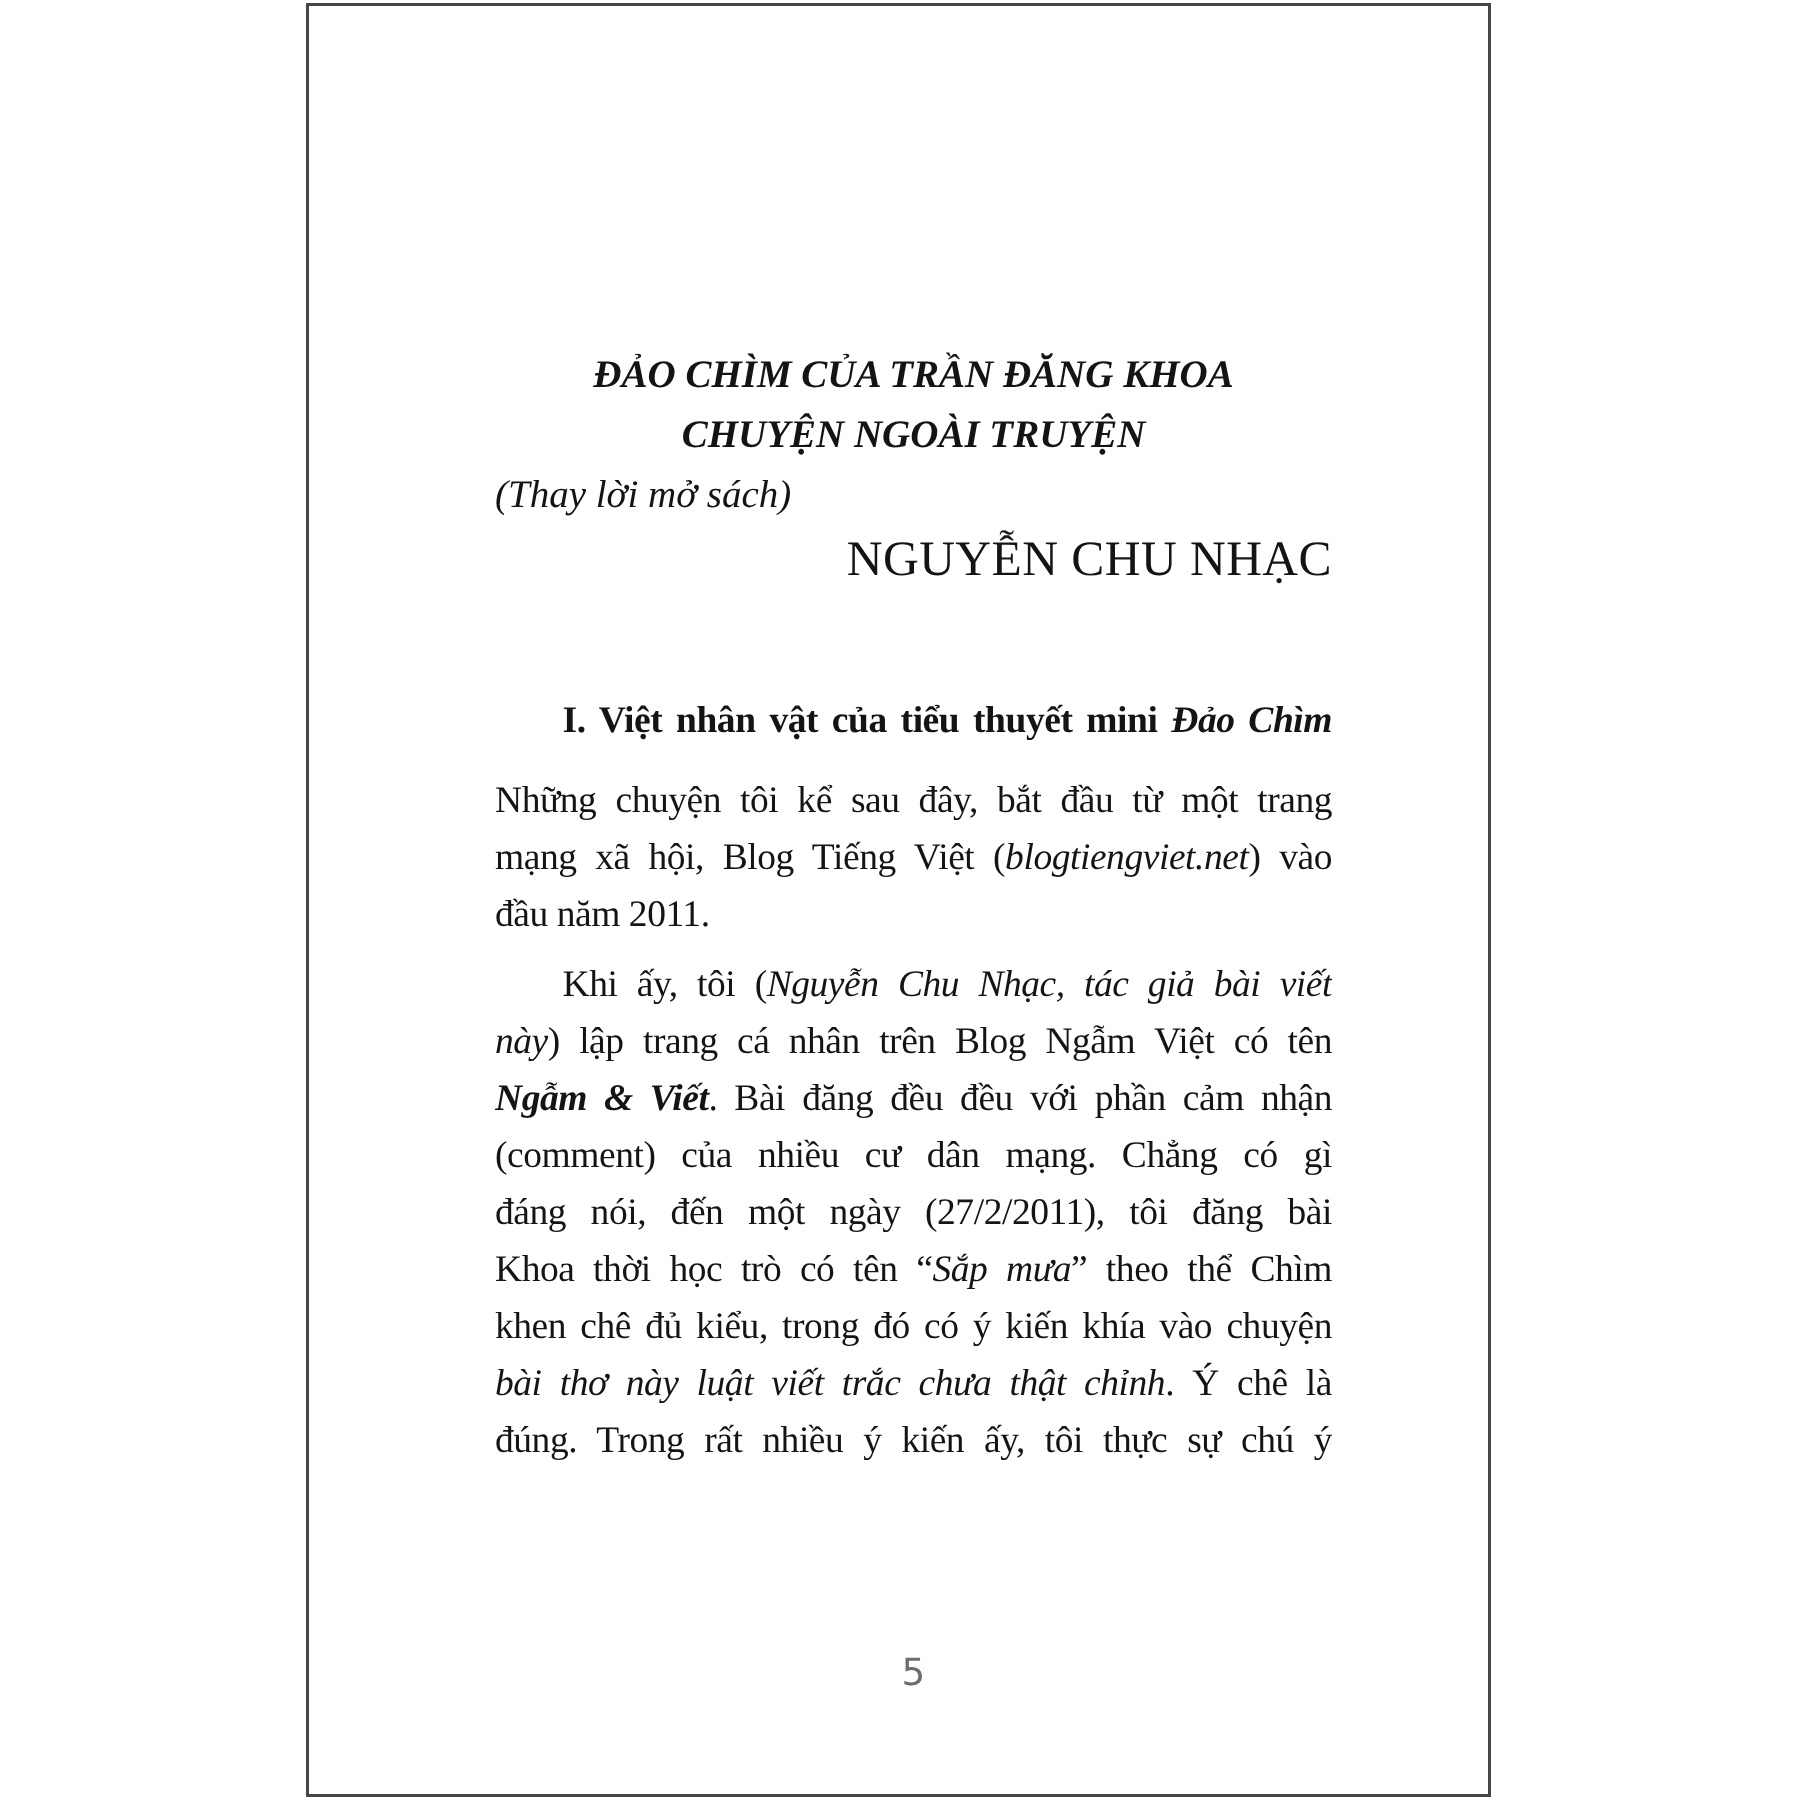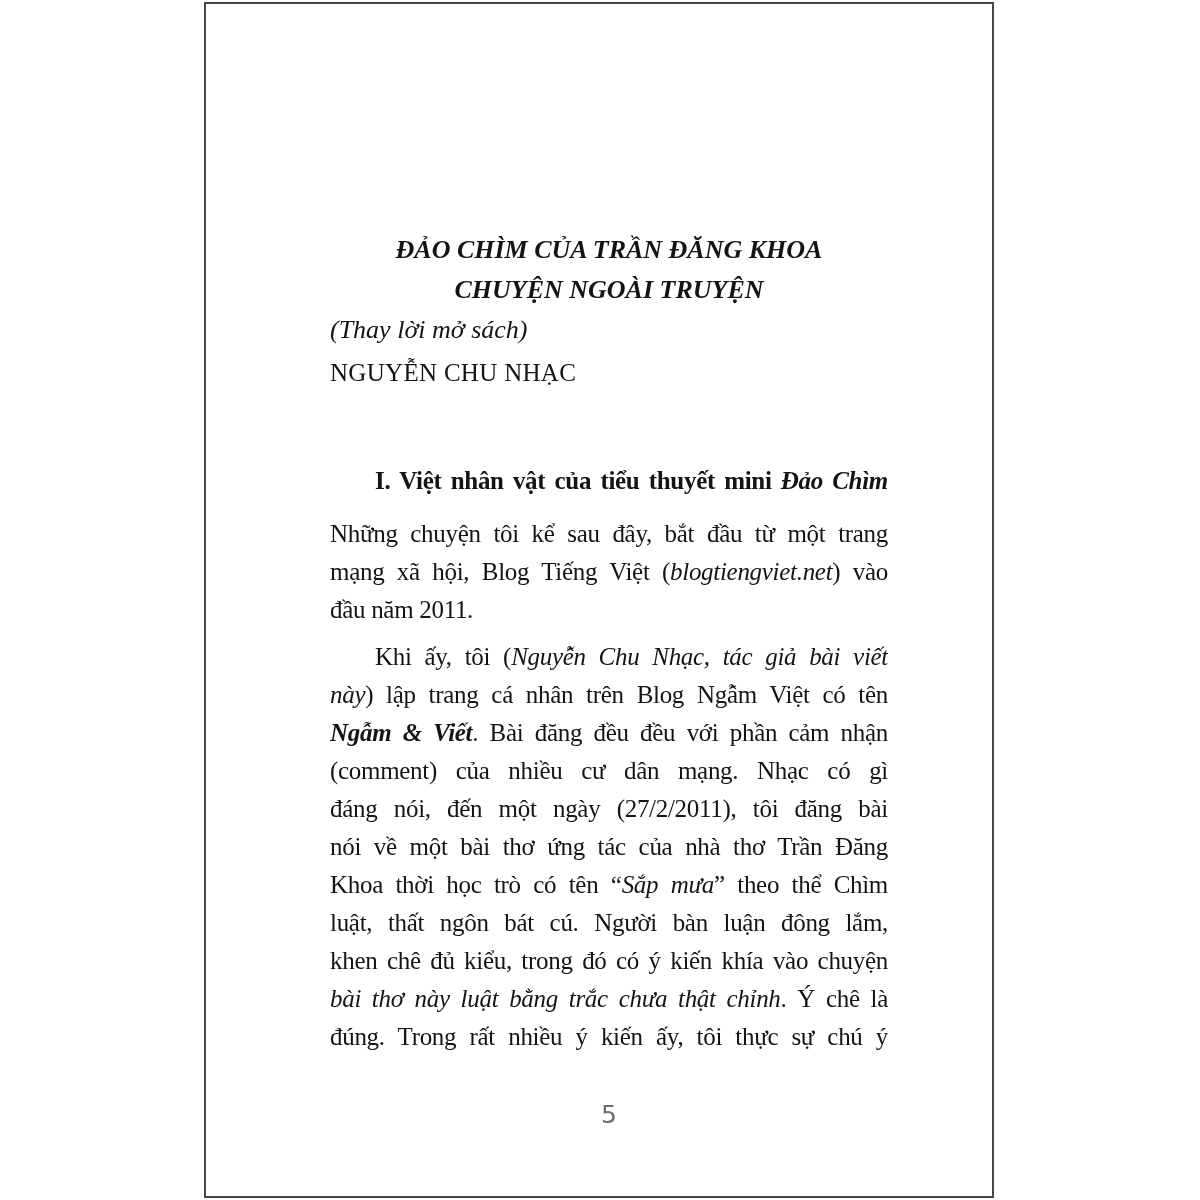--- a/index.html
+++ b/index.html
@@ -49,22 +49,22 @@
   }
   .subtitle {
     text-align: left;
     font-size: 26px;
     line-height: 40px;
     font-style: italic;
     white-space: nowrap;
   }
   .author {
     margin-top: 8px;
-    text-align: left;
-    font-size: 25px;
+    text-align: right;
+    font-size: 33px;
     line-height: 30px;
     letter-spacing: 0.3px;
     white-space: nowrap;
   }
   .body-text {
     margin-top: 74px;
     font-size: 25px;
     letter-spacing: -0.3px;
   }
   .block { margin: 0; }
@@ -116,26 +116,24 @@
           </div>
           <div class="block para-first">
             <div class="line"><span>Những chuyện tôi kể sau đây, bắt đầu từ một trang</span></div>
             <div class="line"><span>mạng xã hội, Blog Tiếng Việt (</span><span class="i">blogtiengviet.net</span><span>) vào</span></div>
             <div class="line last"><span>đầu năm 2011.</span></div>
           </div>
           <div class="block para">
             <div class="line indent"><span>Khi ấy, tôi (</span><span class="i">Nguyễn Chu Nhạc, tác giả bài viết</span></div>
             <div class="line"><span class="i">này</span><span>) lập trang cá nhân trên Blog Ngẫm Việt có tên</span></div>
             <div class="line"><span class="bi">Ngẫm &amp; Viết</span><span>. Bài đăng đều đều với phần cảm nhận</span></div>
-            <div class="line"><span>(comment) của nhiều cư dân mạng. Nhạc có gì</span></div>
+            <div class="line"><span>(comment) của nhiều cư dân mạng. Chẳng có gì</span></div>
             <div class="line"><span>đáng nói, đến một ngày (27/2/2011), tôi đăng bài</span></div>
-            <div class="line"><span>nói về một bài thơ ứng tác của nhà thơ Trần Đăng</span></div>
             <div class="line"><span>Khoa thời học trò có tên “</span><span class="i">Sắp mưa</span><span>” theo thể Chìm</span></div>
-            <div class="line"><span>luật, thất ngôn bát cú. Người bàn luận đông lắm,</span></div>
             <div class="line"><span>khen chê đủ kiểu, trong đó có ý kiến khía vào chuyện</span></div>
-            <div class="line"><span class="i">bài thơ này luật bằng trắc chưa thật chỉnh</span><span>. Ý chê là</span></div>
+            <div class="line"><span class="i">bài thơ này luật viết trắc chưa thật chỉnh</span><span>. Ý chê là</span></div>
             <div class="line"><span>đúng. Trong rất nhiều ý kiến ấy, tôi thực sự chú ý</span></div>
           </div>
         </div>
     </div>
     <div class="pagenum">5</div>
   </div>
 </div>
 
 </body></html>

